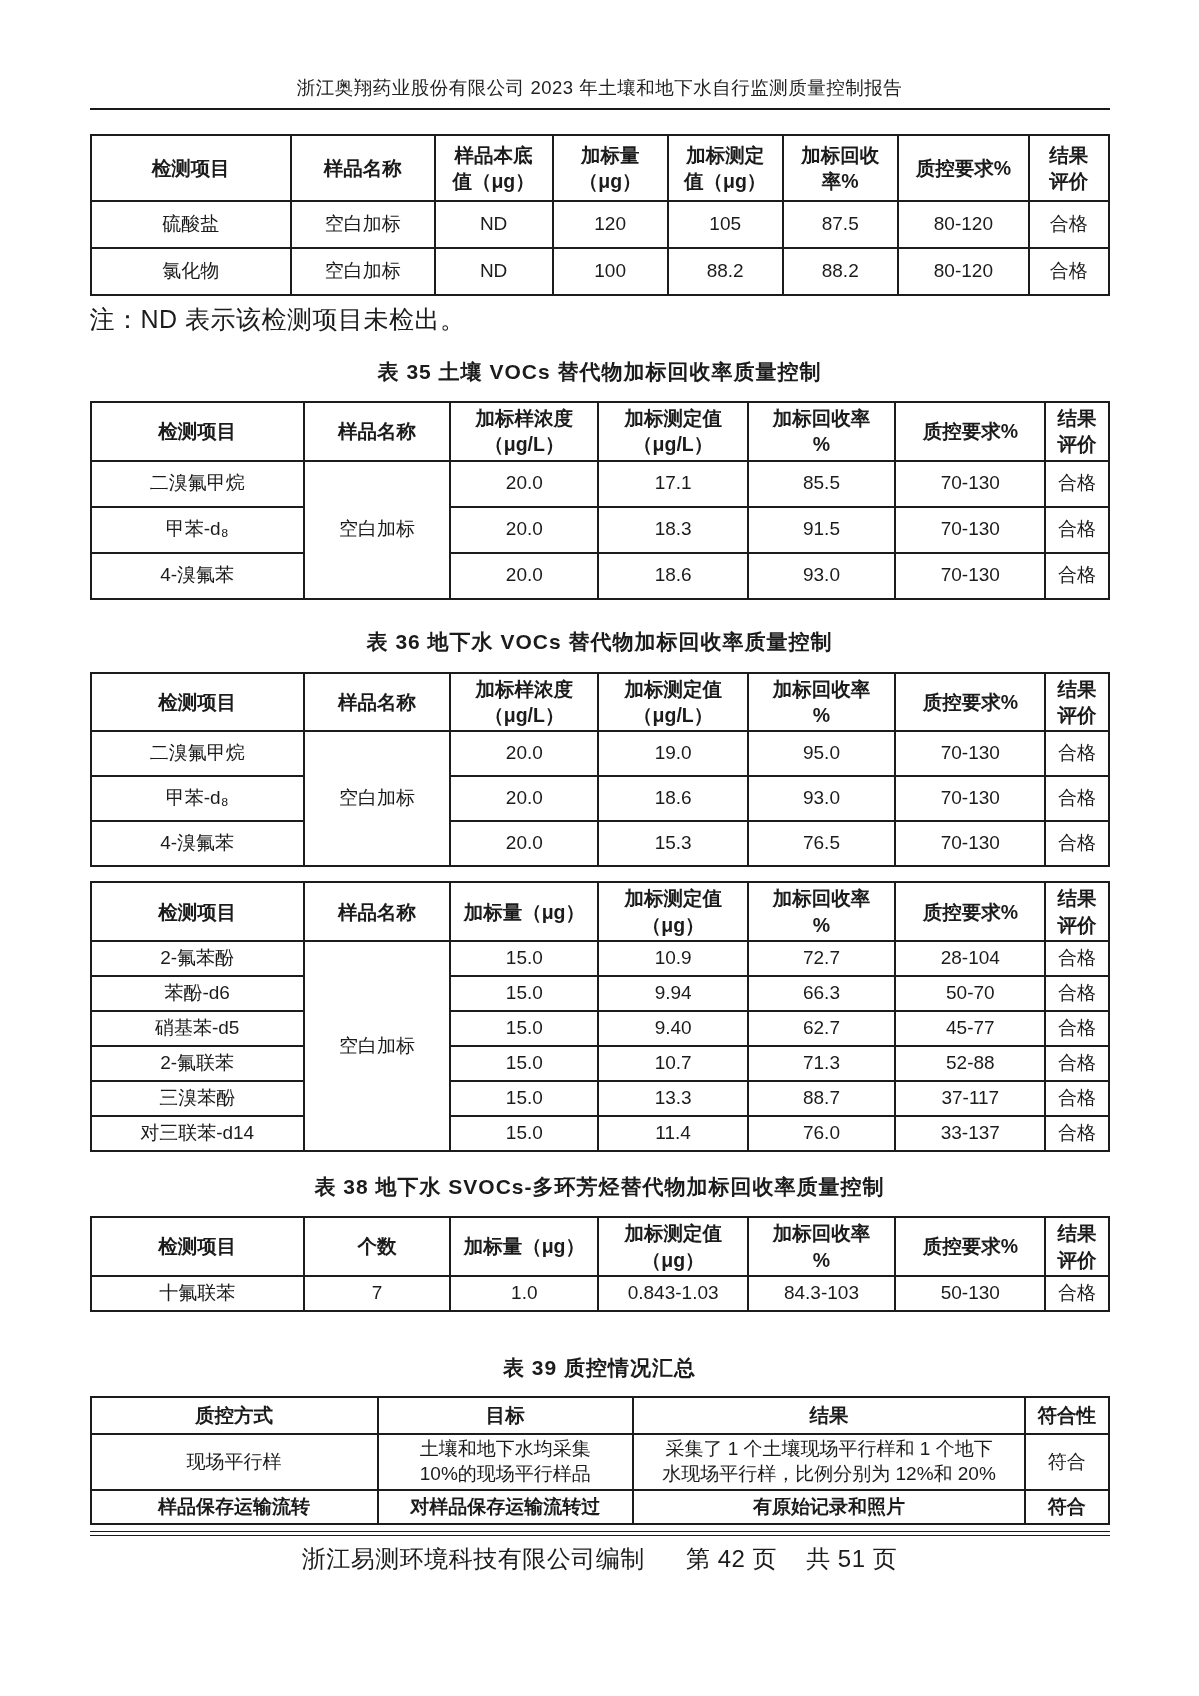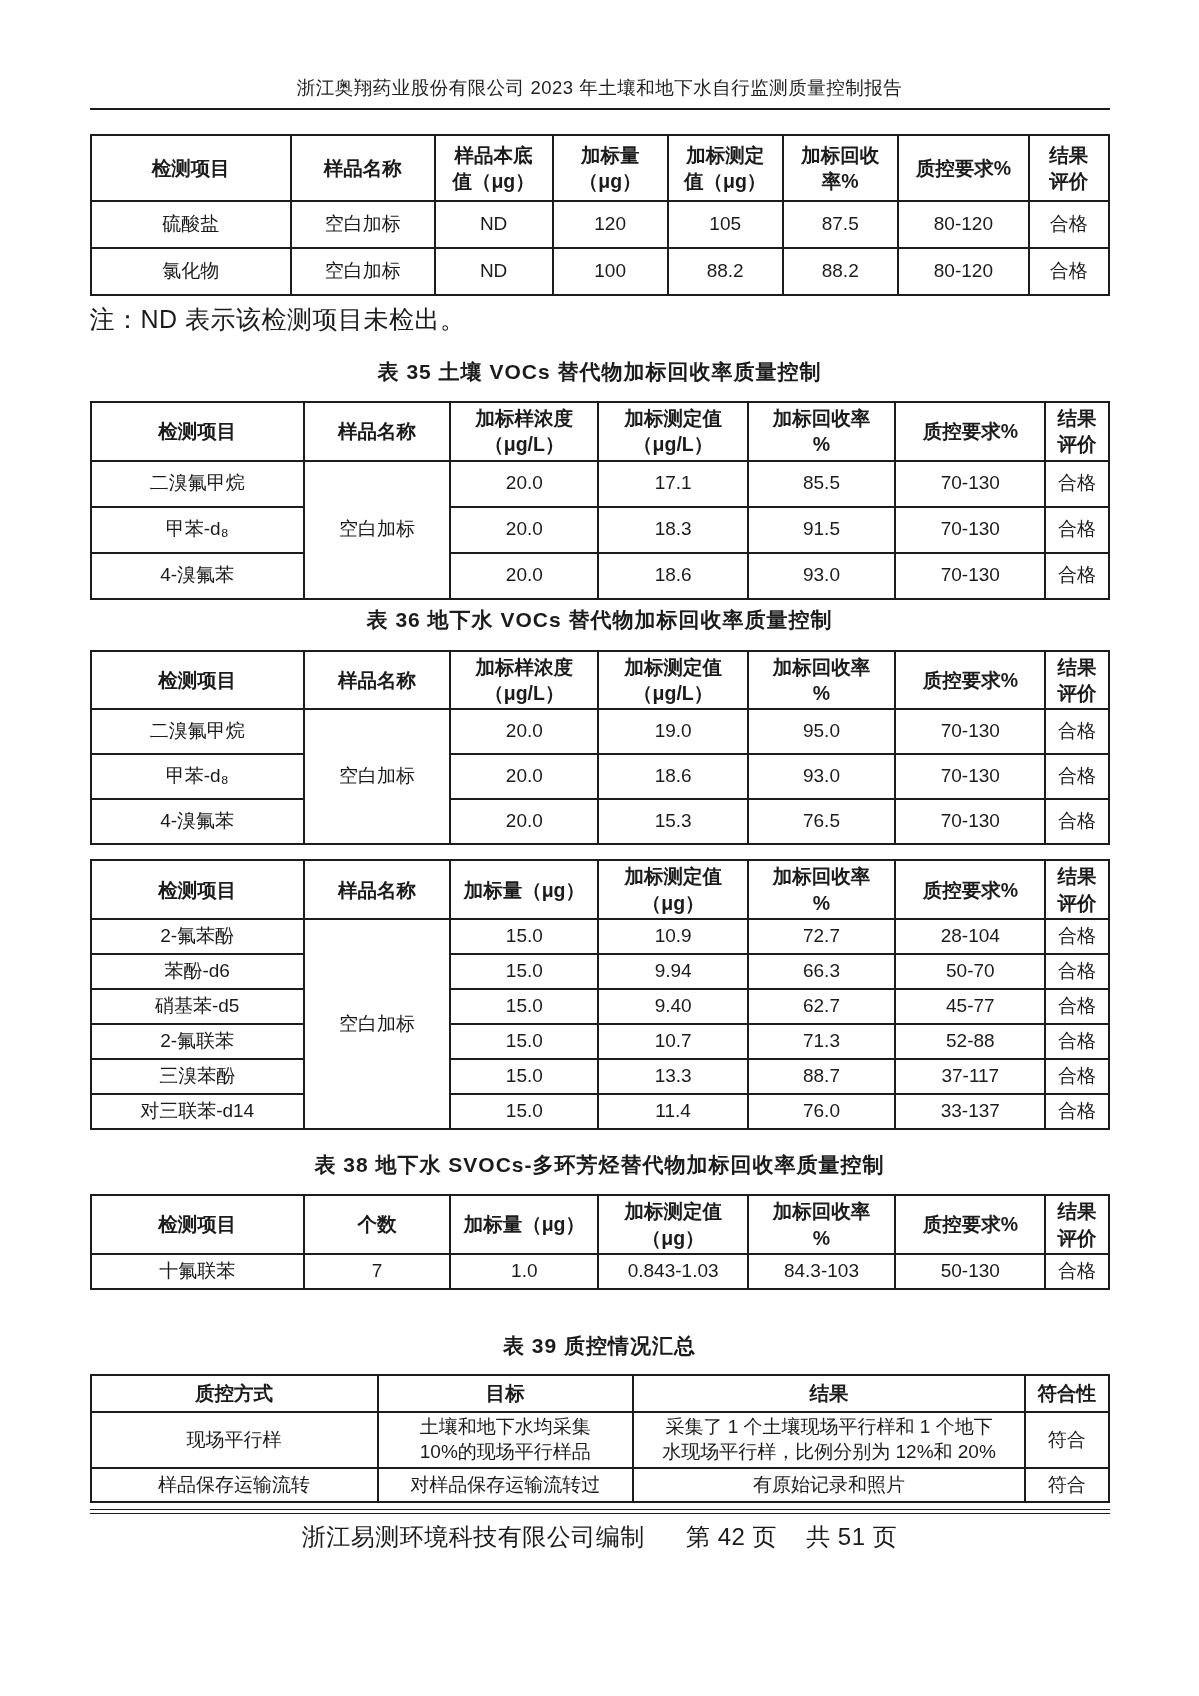--- a/index.html
+++ b/index.html
@@ -70,21 +70,21 @@
     margin-top: 7px;
     text-align: left;
     letter-spacing: 0.5px;
   }
 
   .caption-35 { margin-top: 22px; }
   [data-table-slot="1"] { margin-top: 15px; }
   [data-table-slot="1"] th { height: 57px; }
   [data-table-slot="1"] td { height: 46px; }
 
-  .caption-36 { margin-top: 6px; }
+  .caption-36 { margin-top: 28px; }
   [data-table-slot="2"] { margin-top: 16px; }
   [data-table-slot="2"] th { height: 57px; }
   [data-table-slot="2"] td { height: 45px; }
 
   .caption-37 { margin-top: 21px; }
   [data-table-slot="3"] { margin-top: 14px; }
   [data-table-slot="3"] th { height: 59px; }
   [data-table-slot="3"] td { height: 35px; }
 
   .caption-38 { margin-top: 21px; }
@@ -96,21 +96,21 @@
     font-size: 20px;
     margin-top: 18px;
     padding-left: 32px;
     letter-spacing: 1px;
   }
 
   .caption-39 { margin-top: 42px; }
   [data-table-slot="5"] { margin-top: 14px; }
   [data-table-slot="5"] th { height: 37px; }
   [data-table-slot="5"] tr.row-0 td { height: 56px; }
-  [data-table-slot="5"] tr.row-1 td { height: 34px; }
+  [data-table-slot="5"] tr.row-1 td { height: 34px; font-weight: bold; }
 
   .footer-rule {
     margin-top: 6px;
     height: 5px;
     border-top: 1.5px solid #1a1a1a;
     border-bottom: 1.5px solid #1a1a1a;
   }
   .doc-footer {
     margin-top: 7px;
     text-align: center;

